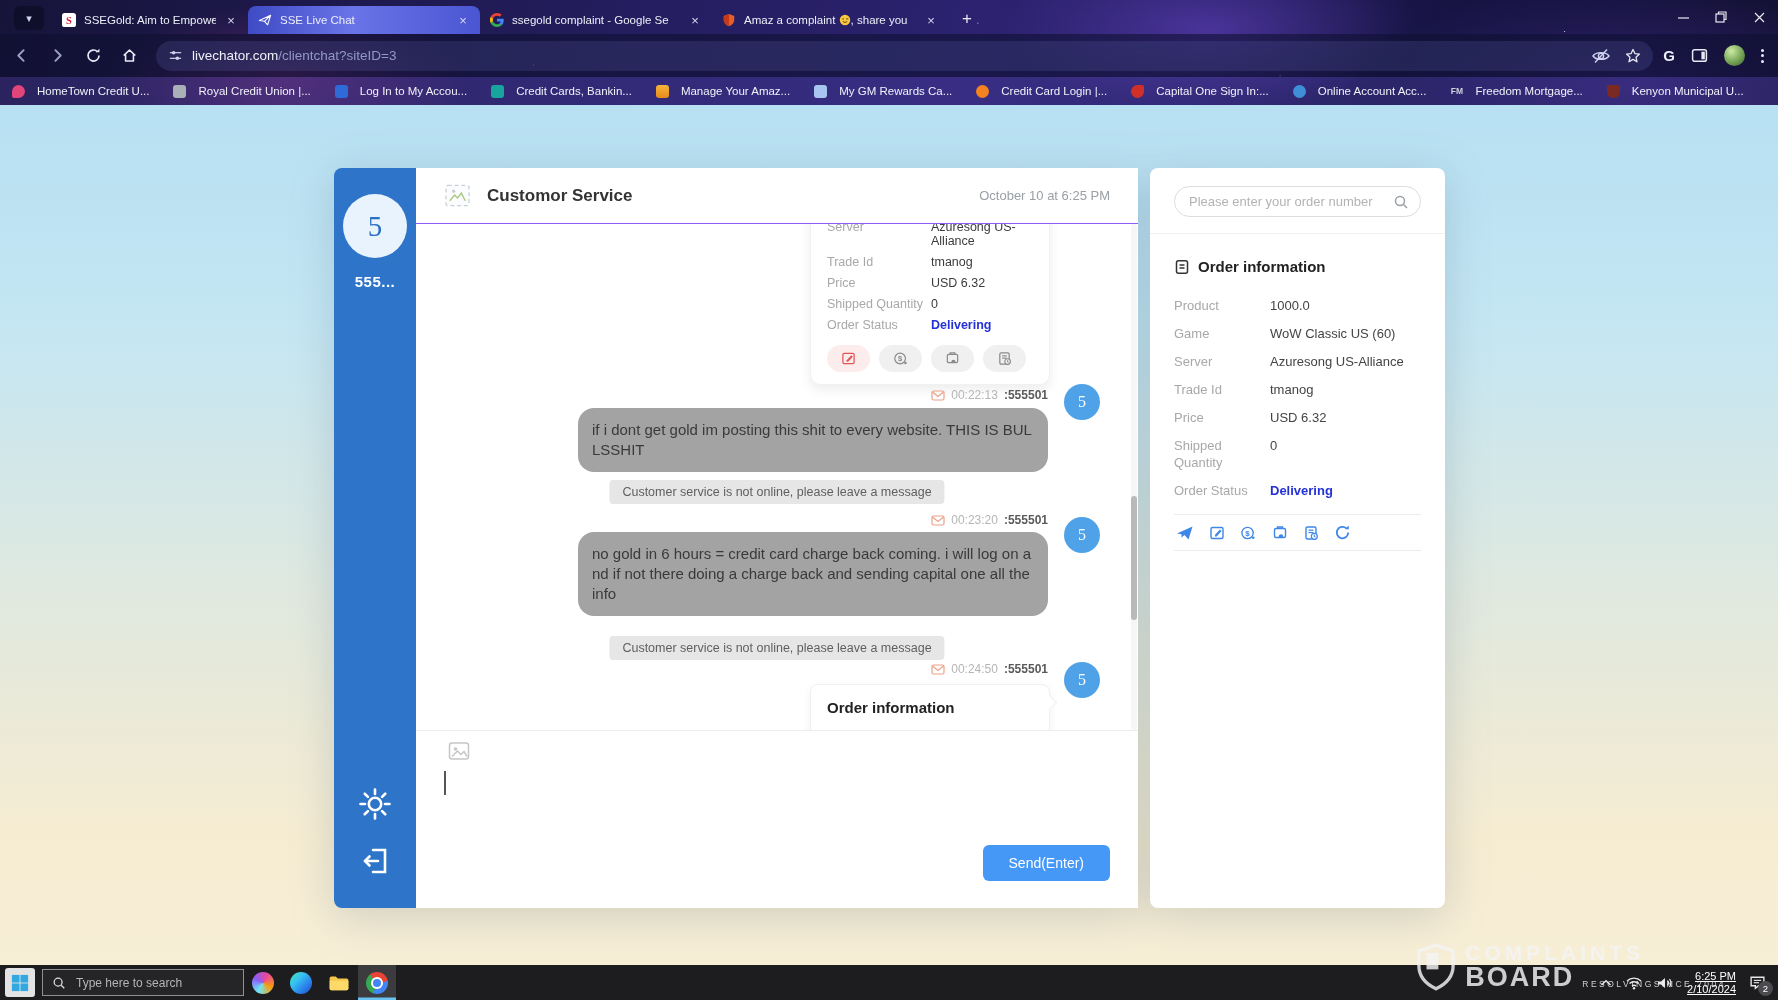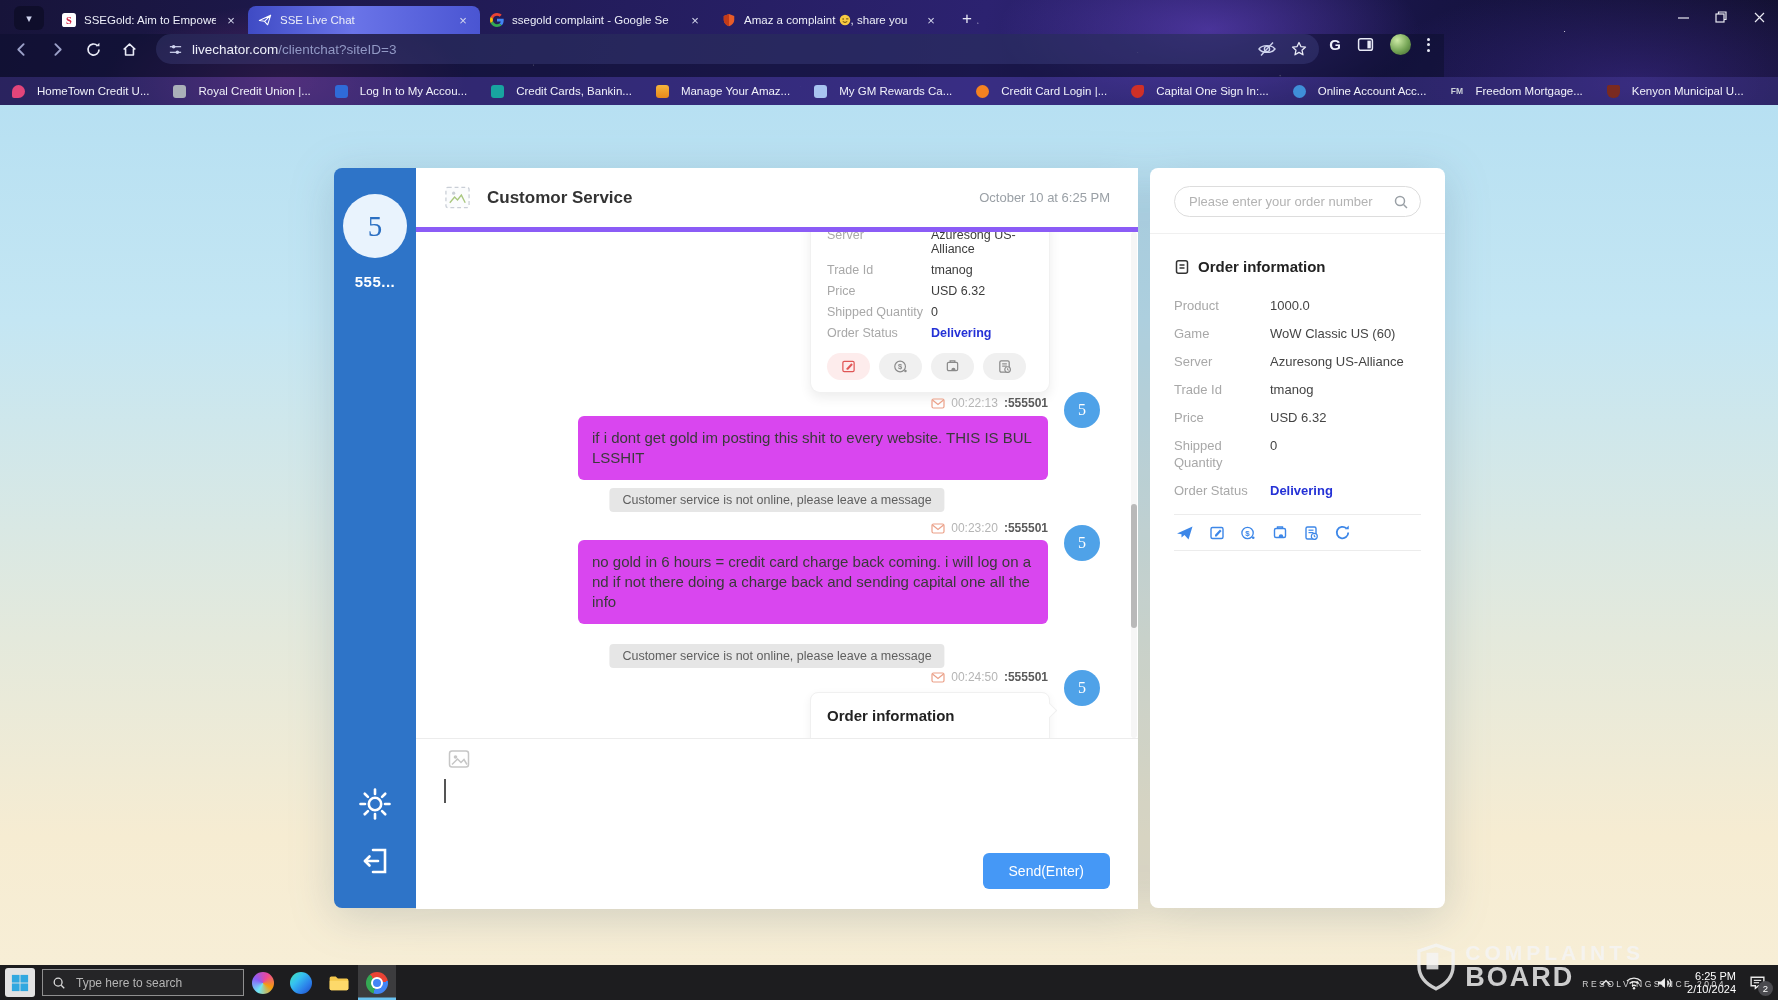--- a/index.html
+++ b/index.html
@@ -31,21 +31,21 @@
   .tab-close{flex:none;width:14px;height:14px;display:grid;place-items:center;color:#d6d9ee;font-size:13px;}
   .tab-close::after{content:"×";}
   .tab1{width:176px}.tab2{width:212px;background:linear-gradient(90deg,#3f4bc4 0%,#6a74e8 45%,#4a55d2 100%);}
   .tab3{width:212px}.tab4{width:216px}
   .newtab{width:26px;height:26px;margin:0 0 2px 6px;display:grid;place-items:center;color:#e8e8f5;font-size:17px;}
   .newtab::after{content:"+";}
   .favicon{flex:none}
   .wincontrols{position:absolute;right:0;top:0;height:34px;display:flex;}
   .wc{width:38px;height:34px;display:grid;place-items:center;}
 
-  .toolbar{position:absolute;left:0;top:34px;width:1444px;height:43px;display:flex;align-items:flex-start;
+  .toolbar{position:absolute;left:0;top:34px;width:1778px;height:43px;display:flex;align-items:center;
      background:rgba(13,16,48,.58);}
   .navbtn{width:30px;height:30px;margin-left:6px;display:grid;place-items:center;}
   .urlpill{flex:1;height:30px;margin:0 10px 0 12px;border-radius:15px;background:rgba(125,135,225,.16);
      display:flex;align-items:center;padding:0 12px;min-width:0;}
   .urltext{font-size:13.5px;margin-left:9px;white-space:nowrap;overflow:hidden;flex:1;}
   .urlhost{color:#eef0fa;}.urlpath{color:#9299c5;}
   .pill-ic{margin-left:14px;flex:none}
   .after-pill{display:flex;align-items:center;gap:16px;padding-right:14px;}
   .gicon{color:#eef0fa;font-weight:bold;font-size:15px;}
   .gicon::after{content:"G";}
@@ -78,41 +78,41 @@
      filter:drop-shadow(0 8px 22px rgba(50,80,110,.20));}
   .side{width:82px;flex:none;background:#2e74c8;border-radius:8px 0 0 8px;display:flex;flex-direction:column;
      align-items:center;padding:26px 0 30px;box-sizing:border-box;}
   .side-avatar{width:64px;height:64px;border-radius:50%;background:#e9f3fd;color:#2b6fc2;
      font-family:"Liberation Serif",serif;font-size:29px;display:grid;place-items:center;}
   .side-user{color:#fff;font-weight:bold;margin-top:15px;font-size:15px;letter-spacing:.5px;}
   .side-gear{margin-top:auto;}
   .side-exit{margin-top:22px;}
 
   .main{width:722px;flex:none;background:#fff;display:flex;flex-direction:column;}
-  .chead{height:64px;flex:none;display:flex;align-items:center;padding:0 28px;border-bottom:5px solid #8b5cf6;box-sizing:border-box;}
+  .chead{height:56px;flex:none;display:flex;align-items:center;padding:0 28px;border-bottom:1px solid #8b5cf6;box-sizing:border-box;}
   .chead-title{font-size:17px;font-weight:bold;color:#333;margin-left:16px;}
   .chead-date{margin-left:auto;color:#9aa0a6;font-size:13px;}
 
   .msgs{height:506px;flex:none;position:relative;overflow:hidden;background:#fff;}
 
   .mini-card{position:absolute;left:394px;top:-14px;width:240px;background:#fff;border:1px solid #f1f1f1;border-top:none;
      border-radius:0 0 10px 10px;box-shadow:0 5px 12px rgba(0,0,0,.07);padding:6px 16px 12px;box-sizing:border-box;}
   .mini-row{display:flex;font-size:12.5px;padding:3.5px 0;}
   .mini-label{color:#a8a8a8;width:104px;flex:none;}
   .mini-value{color:#3c3c3c;}
   .mini-status{color:#2431d6;font-weight:bold;}
   .mini-icons{display:flex;gap:9px;margin-top:10px;}
   .pillbtn{width:43px;height:27px;border-radius:14px;background:#f0f0f0;display:grid;place-items:center;color:#8a8a8a;}
   .pillbtn.red{background:#fdecec;color:#e05555;}
 
   .meta{position:absolute;right:90px;display:flex;align-items:center;gap:6px;font-size:12px;color:#b5b5b5;}
   .meta b{color:#5a5a5a;}
   .msg-avatar{position:absolute;right:38px;width:36px;height:36px;border-radius:50%;background:#4fa2e8;color:#fff;
      font-size:16px;display:grid;place-items:center;font-family:"Liberation Serif",serif;}
-  .bubble{position:absolute;right:90px;width:470px;box-sizing:border-box;background:#d946ef;border-radius:6px;
+  .bubble{position:absolute;right:90px;width:470px;box-sizing:border-box;background:#a3a3a3;border-radius:16px;
      padding:12px 14px;font-size:15px;line-height:20px;color:#3a3a3a;word-break:break-all;}
   .notice{position:absolute;left:50%;transform:translateX(-50%);background:#e6e6e6;color:#5f5f5f;
      font-size:12.5px;padding:5px 13px;border-radius:4px;white-space:nowrap;}
   .ordbubble{position:absolute;left:394px;top:460px;width:240px;height:70px;background:#fff;border:1px solid #f0f0f0;
      border-radius:8px;box-shadow:0 3px 10px rgba(0,0,0,.06);padding:14px 16px;box-sizing:border-box;}
   .ordbubble .tail{position:absolute;right:-6px;top:12px;width:10px;height:10px;background:#fff;
      border-top:1px solid #f0f0f0;border-right:1px solid #f0f0f0;transform:rotate(45deg);}
   .ordbubble-title{font-size:15px;font-weight:bold;color:#222;}
   .mtrack{position:absolute;right:1px;top:0;width:6px;height:506px;background:#f6f6f6;border-radius:3px;}
   .mthumb{position:absolute;right:1px;top:272px;width:6px;height:124px;background:#b9b9b9;border-radius:3px;}
@@ -153,21 +153,21 @@
   .tico{width:38px;height:35px;display:grid;place-items:center;}
   .circ{width:22px;height:22px;border-radius:50%;}
   .copilot{background:conic-gradient(from 210deg,#6ee7f5,#8b5cf6,#ec4899,#f59e0b,#6ee7f5);}
   .edge{background:linear-gradient(135deg,#45e6b0 0%,#35c1f1 35%,#2b7de9 70%,#1b4fc0 100%);}
   .chrome-ic{width:22px;height:22px;border-radius:50%;position:relative;
      background:conic-gradient(from -40deg,#ea4335 0 120deg,#4285f4 0 240deg,#34a853 0 360deg);}
   .chrome-ic::before{content:"";position:absolute;left:5px;top:5px;width:12px;height:12px;border-radius:50%;background:#fff;}
   .chrome-ic::after{content:"";position:absolute;left:7px;top:7px;width:8px;height:8px;border-radius:50%;background:#4285f4;}
   .tico.active{background:rgba(255,255,255,.14);box-shadow:inset 0 -2.5px 0 #6ac2f0;}
   .tray{margin-left:auto;display:flex;align-items:center;gap:13px;padding-right:12px;}
-  .clock{color:#fff;font-size:11px;line-height:13px;text-align:right;}
+  .clock{color:#fff;font-size:11px;line-height:13px;text-align:right;text-decoration:underline;}
   .notifwrap{position:relative;}
   .badge{position:absolute;right:-7px;bottom:-5px;min-width:15px;height:15px;border-radius:50%;background:#4a4a4f;
      color:#fff;font-size:9.5px;display:grid;place-items:center;padding:0 2px;box-sizing:border-box;}
 
   
   .wmark{position:absolute;right:52px;bottom:8px;z-index:60;display:flex;gap:10px;align-items:flex-start;
      color:rgba(244,244,244,.82);pointer-events:none;}
   .wm-col{display:flex;flex-direction:column;}
   .wm1{font-size:21px;font-weight:bold;letter-spacing:4px;line-height:22px;}
   .wm-row{display:flex;align-items:flex-end;gap:8px;}

